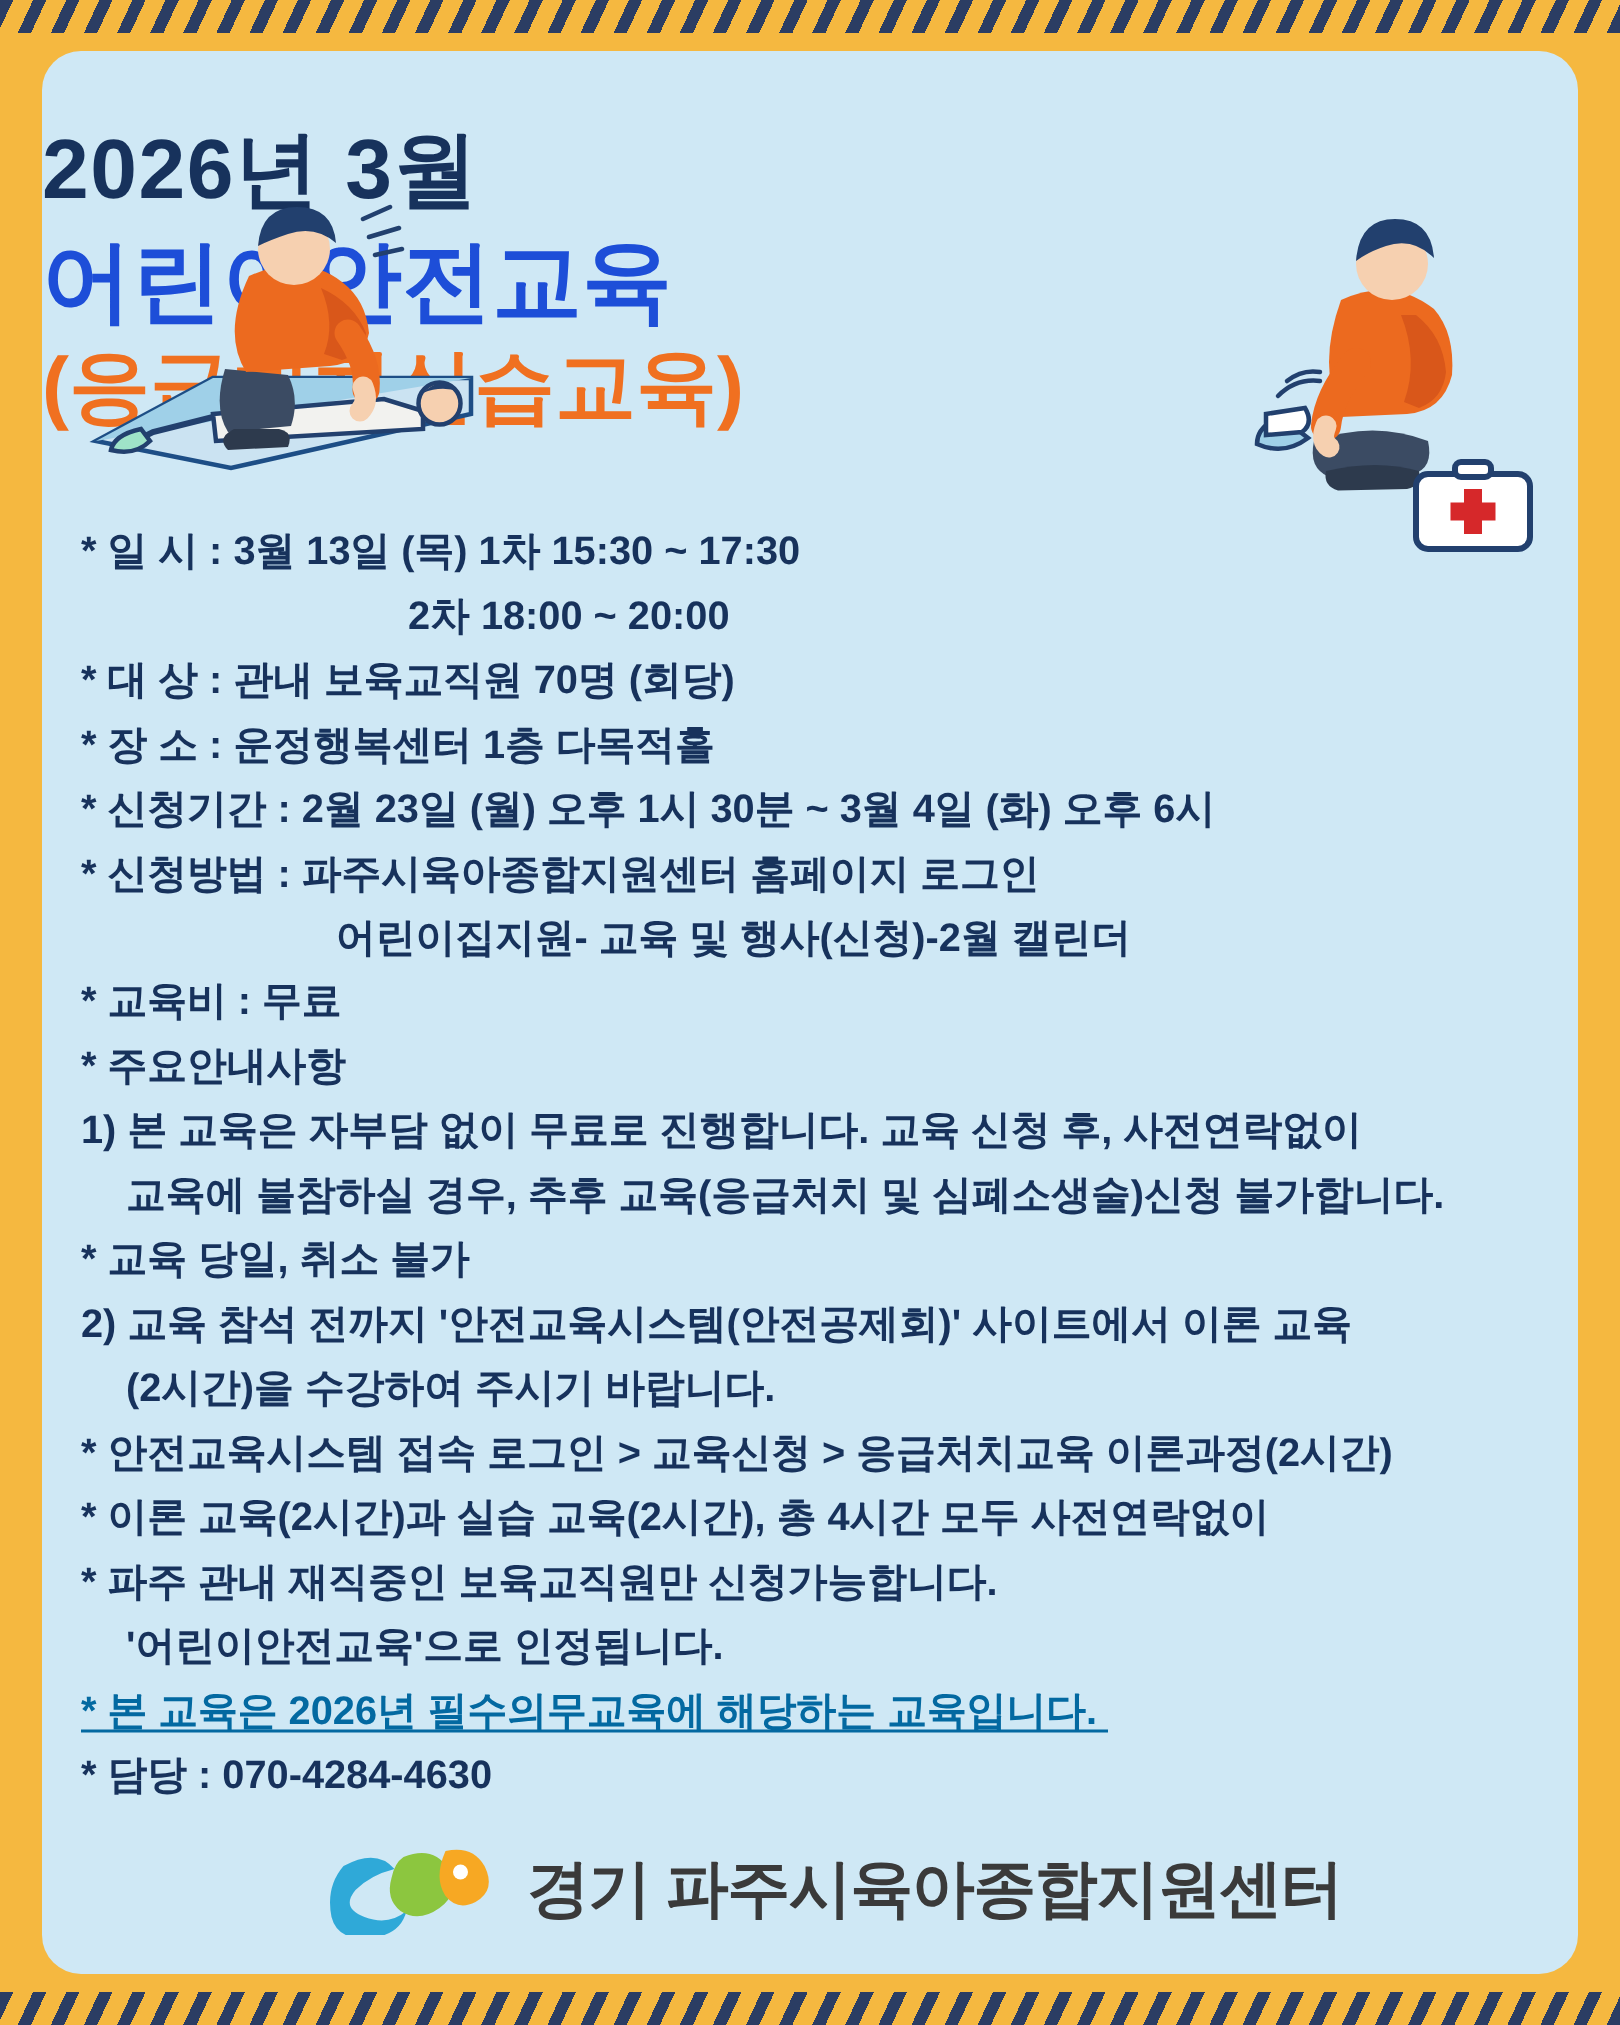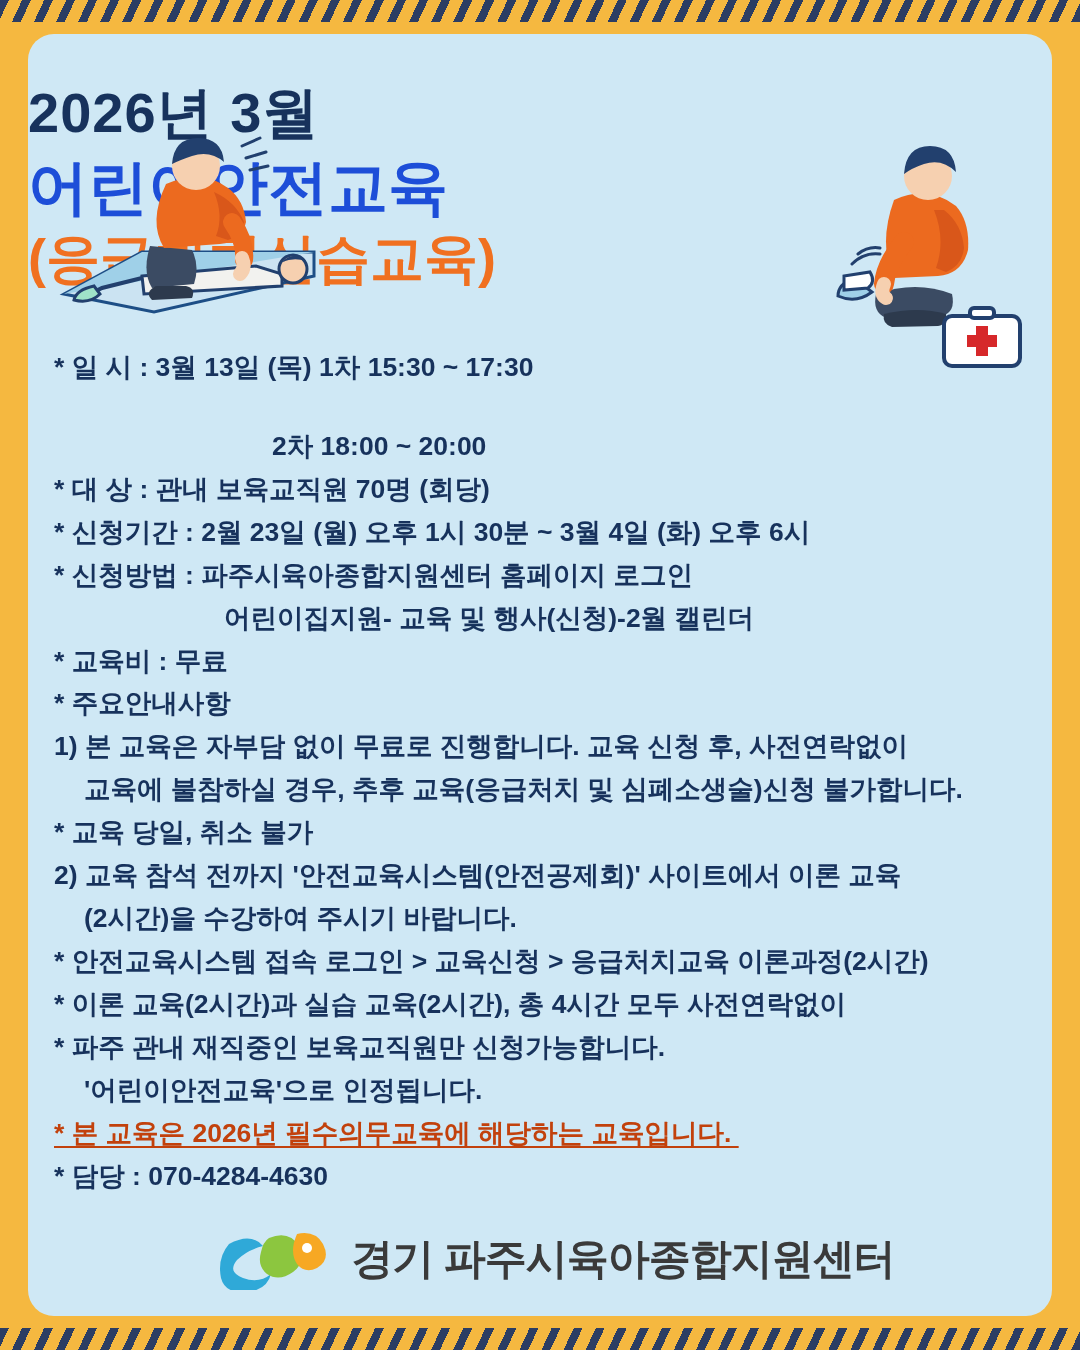--- a/index.html
+++ b/index.html
@@ -77,25 +77,25 @@
   .body-text {
     position: absolute;
     left: 26px; top: 312px;
     width: 980px;
     color: #17325c;
     font-size: 26.5px;
     font-weight: bold;
     line-height: 1.62;
   }
   .body-text .line { white-space: pre; }
-  .body-text .indent1 { padding-left: 218px; margin-top: 36px; }
+  .body-text .indent1 { padding-left: 218px; }
   .body-text .indent2 { padding-left: 170px; }
   .body-text .indent3 { padding-left: 30px; }
   .hl {
-    color: #c2410c;
+    color: #0369a1;
     text-decoration: underline;
     text-underline-offset: 4px;
   }
 
   
   .footer {
     position: absolute;
     left: 0; bottom: 26px;
     width: 1058px;
     display: flex;
@@ -178,20 +178,21 @@
   <div class="titles">
     <div class="t-year">2026년 3월</div>
     <div class="t-main">어린이안전교육</div>
     <div class="t-sub">(응급처치실습교육)</div>
   </div>
 
   <div class="body-text" id="body-text">
       <div class="line ">* 일 시 : 3월 13일 (목) 1차 15:30 ~ 17:30</div>
       <div class="line indent1">2차 18:00 ~ 20:00</div>
       <div class="line ">* 대 상 : 관내 보육교직원 70명 (회당)</div>
+      <div class="line ">* 장 소 : 운정행복센터 1층 다목적홀</div>
       <div class="line ">* 신청기간 : 2월 23일 (월) 오후 1시 30분 ~ 3월 4일 (화) 오후 6시</div>
       <div class="line ">* 신청방법 : 파주시육아종합지원센터 홈페이지 로그인</div>
       <div class="line indent2">어린이집지원- 교육 및 행사(신청)-2월 캘린더</div>
       <div class="line ">* 교육비 : 무료</div>
       <div class="line ">* 주요안내사항</div>
       <div class="line ">1) 본 교육은 자부담 없이 무료로 진행합니다. 교육 신청 후, 사전연락없이</div>
       <div class="line indent3">교육에 불참하실 경우, 추후 교육(응급처치 및 심폐소생술)신청 불가합니다.</div>
       <div class="line ">* 교육 당일, 취소 불가</div>
       <div class="line ">2) 교육 참석 전까지 '안전교육시스템(안전공제회)' 사이트에서 이론 교육</div>
       <div class="line indent3">(2시간)을 수강하여 주시기 바랍니다.</div>

